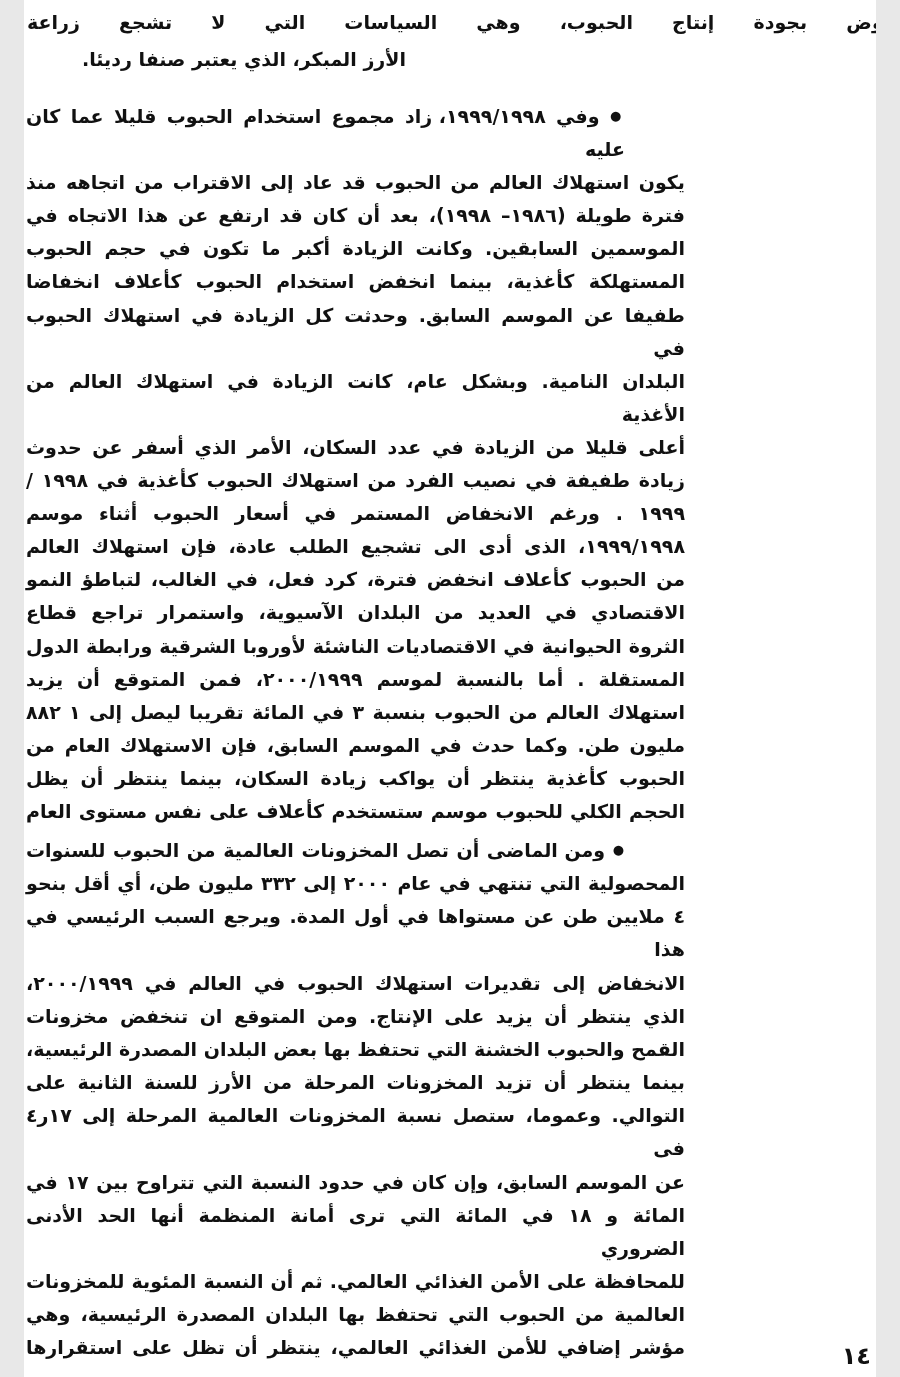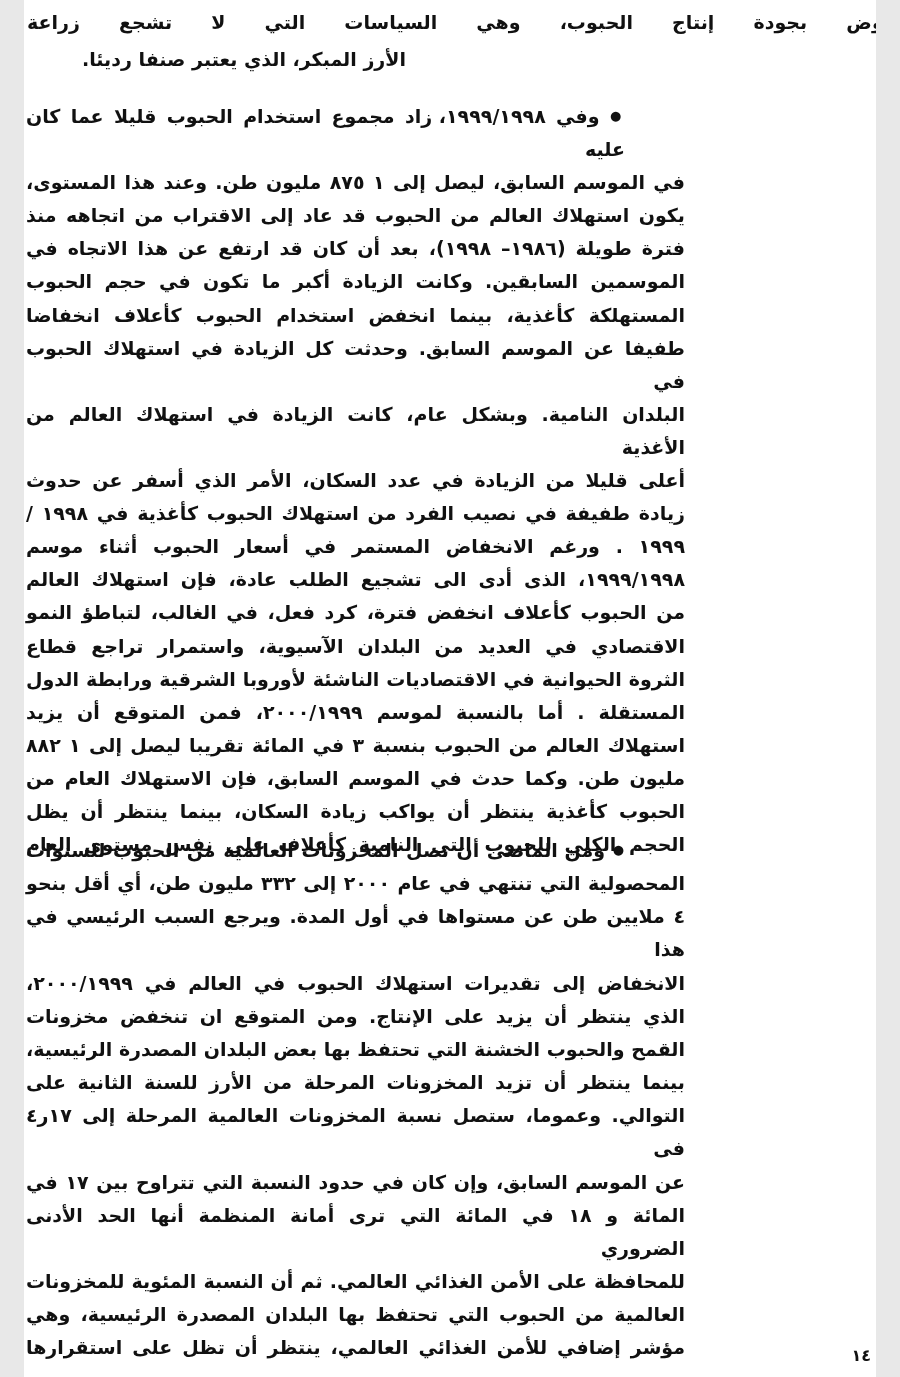--- a/index.html
+++ b/index.html
@@ -31,57 +31,56 @@
   .b1{top:99px;left:2px;width:659px;line-height:33.1px;}
   .b2{top:833px;left:2px;width:659px;line-height:33.15px;}
   .bullet{
     font-size:13px;
     vertical-align:3px;
   }
   .page-num{
     position:absolute;
     top:1341px;right:5px;
     direction:rtl;
-    font-size:16px;
+    font-size:24px;
     line-height:30px;
     font-weight:700;
     color:var(--ink,#111);
   }
 </style>
 </head>
 <body>
 
 <div class="page" style="--ink: #111111; background: rgb(255, 255, 255);">
 
   <div class="para frag">
       <div class="line">للنهوض بجودة إنتاج الحبوب، وهي السياسات التي لا تشجع زراعة</div>
       <div class="line flush" style="padding-left: 55px;">الأرز المبكر، الذي يعتبر صنفا رديئا.</div>
     </div>
 
   <div class="para b1">
       <div class="line" style="padding-right: 60px;"><span class="bullet">●</span>&nbsp;<span>وفي ١٩٩٩/١٩٩٨، زاد مجموع استخدام الحبوب قليلا عما كان عليه</span></div>
-      <div class="line">في الموسم السابق، ليصل إلى ١ ٨٧٥ مليون طن. وعند هذا المستوى،</div>
       <div class="line">يكون استهلاك العالم من الحبوب قد عاد إلى الاقتراب من اتجاهه منذ</div>
       <div class="line">فترة طويلة (١٩٨٦– ١٩٩٨)، بعد أن كان قد ارتفع عن هذا الاتجاه في</div>
       <div class="line">الموسمين السابقين. وكانت الزيادة أكبر ما تكون في حجم الحبوب</div>
       <div class="line">المستهلكة كأغذية، بينما انخفض استخدام الحبوب كأعلاف انخفاضا</div>
       <div class="line">طفيفا عن الموسم السابق. وحدثت كل الزيادة في استهلاك الحبوب في</div>
       <div class="line">البلدان النامية. وبشكل عام، كانت الزيادة في استهلاك العالم من الأغذية</div>
       <div class="line">أعلى قليلا من الزيادة في عدد السكان، الأمر الذي أسفر عن حدوث</div>
       <div class="line">زيادة طفيفة في نصيب الفرد من استهلاك الحبوب كأغذية في ١٩٩٨ /</div>
       <div class="line">١٩٩٩ . ورغم الانخفاض المستمر في أسعار الحبوب أثناء موسم</div>
       <div class="line">١٩٩٩/١٩٩٨، الذى أدى الى تشجيع الطلب عادة، فإن استهلاك العالم</div>
       <div class="line">من الحبوب كأعلاف انخفض فترة، كرد فعل، في الغالب، لتباطؤ النمو</div>
       <div class="line">الاقتصادي في العديد من البلدان الآسيوية، واستمرار تراجع قطاع</div>
       <div class="line">الثروة الحيوانية في الاقتصاديات الناشئة لأوروبا الشرقية ورابطة الدول</div>
       <div class="line">المستقلة . أما بالنسبة لموسم ٢٠٠٠/١٩٩٩، فمن المتوقع أن يزيد</div>
       <div class="line">استهلاك العالم من الحبوب بنسبة ٣ في المائة تقريبا ليصل إلى ١ ٨٨٢</div>
       <div class="line">مليون طن. وكما حدث في الموسم السابق، فإن الاستهلاك العام من</div>
       <div class="line">الحبوب كأغذية ينتظر أن يواكب زيادة السكان، بينما ينتظر أن يظل</div>
-      <div class="line">الحجم الكلي للحبوب التي النامية كأعلاف على نفس مستوى العام</div>
+      <div class="line">الحجم الكلي للحبوب موسم ستستخدم كأعلاف على نفس مستوى العام</div>
     </div>
 
   <div class="para b2">
       <div class="line" style="padding-right: 60px;"><span class="bullet">●</span>&nbsp;<span>ومن الماضى أن تصل المخزونات العالمية من الحبوب للسنوات</span></div>
       <div class="line">المحصولية التي تنتهي في عام ٢٠٠٠ إلى ٣٣٢ مليون طن، أي أقل بنحو</div>
       <div class="line">٤ ملايين طن عن مستواها في أول المدة. ويرجع السبب الرئيسي في هذا</div>
       <div class="line">الانخفاض إلى تقديرات استهلاك الحبوب في العالم في ٢٠٠٠/١٩٩٩،</div>
       <div class="line">الذي ينتظر أن يزيد على الإنتاج. ومن المتوقع ان تنخفض مخزونات</div>
       <div class="line">القمح والحبوب الخشنة التي تحتفظ بها بعض البلدان المصدرة الرئيسية،</div>
       <div class="line">بينما ينتظر أن تزيد المخزونات المرحلة من الأرز للسنة الثانية على</div>

